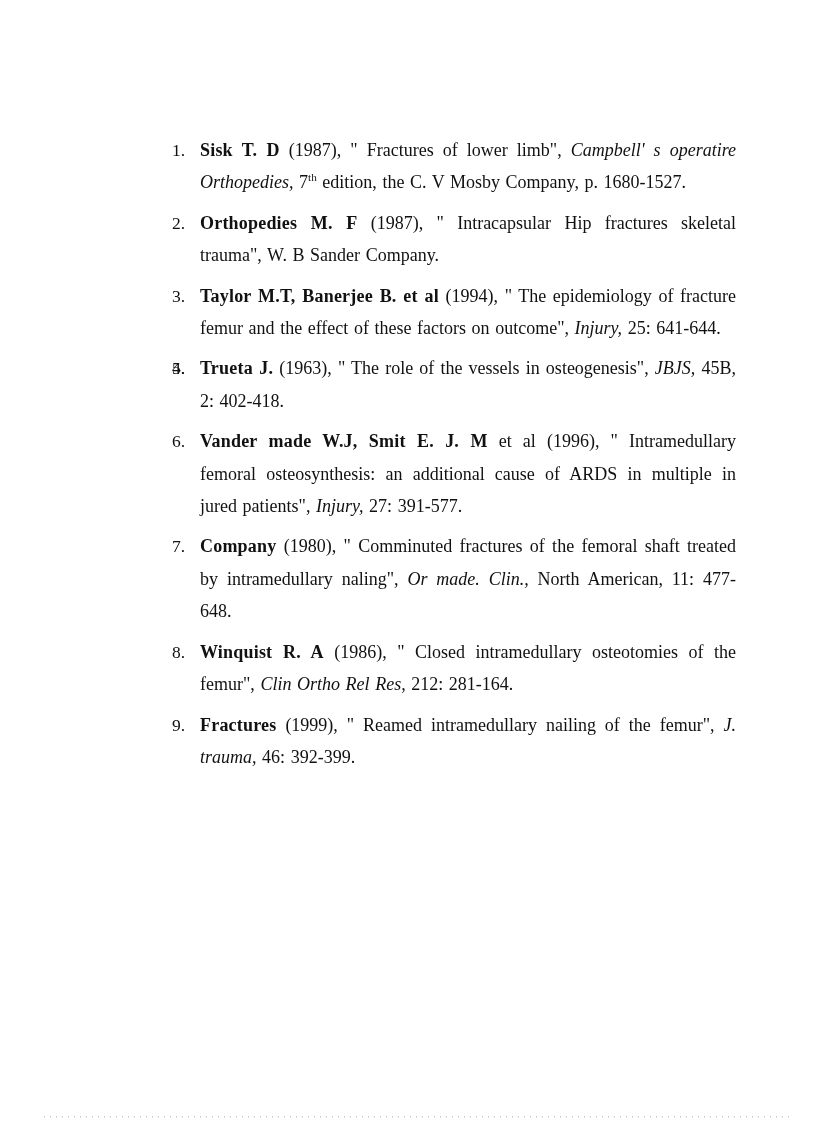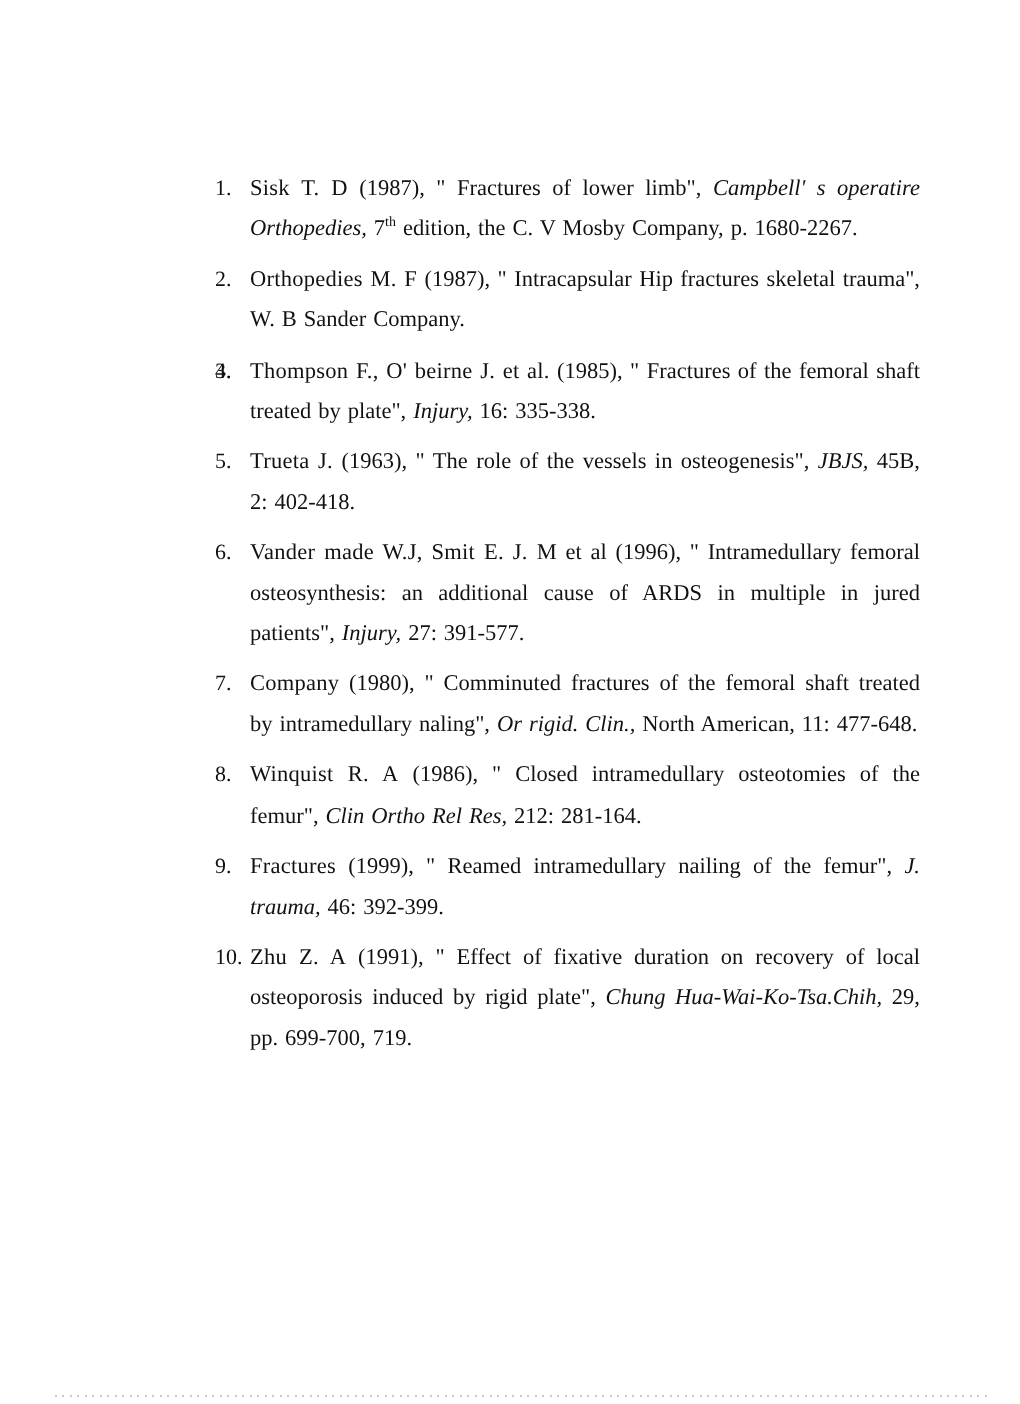--- a/index.html
+++ b/index.html
@@ -35,21 +35,21 @@
     position: absolute;
     left: -28px;
     top: 0;
     width: 28px;
     text-align: left;
     font-size: 17.5px;
     font-weight: normal;
     word-spacing: normal;
   }
   .seg-n { font-weight: normal; font-style: normal; }
-  .seg-b { font-weight: normal; font-style: normal; letter-spacing: 0.2px; }
+  .seg-b { font-weight: bold; font-style: normal; letter-spacing: 0.2px; }
   .seg-i { font-style: italic; font-weight: normal; }
   .seg-sup {
     vertical-align: super;
     font-size: 0.62em;
     line-height: 0;
   }
   .page-break-line {
     position: absolute;
     left: 44px;
     top: 1116px;
@@ -62,25 +62,24 @@
     );
     background-size: 100% 1.5px;
     background-repeat: no-repeat;
   }
 </style>
 </head>
 <body>
 
 <div class="page">
   <div class="references">
-      <div class="ref"><span class="ref-num">1.</span><span><span class="seg-b">Sisk T. D</span><span class="seg-n"> (1987), " Fractures of lower limb", </span><span class="seg-i">Campbell' s operatire Orthopedies,</span><span class="seg-n"> 7</span><span class="seg-sup">th</span><span class="seg-n"> edition, the C. V Mosby Company, p. 1680-2267.</span></span></div>
+      <div class="ref"><span class="ref-num">1.</span><span><span class="seg-b">Sisk T. D</span><span class="seg-n"> (1987), " Fractures of lower limb", </span><span class="seg-i">Campbell' s operatire Orthopedies,</span><span class="seg-n"> 7</span><span class="seg-sup">th</span><span class="seg-n"> edition, the C. V Mosby Company, p. 1680-1527.</span></span></div>
       <div class="ref"><span class="ref-num">2.</span><span><span class="seg-b">Orthopedies M. F</span><span class="seg-n"> (1987), " Intracapsular Hip fractures skeletal trauma", W. B Sander Company.</span></span></div>
-      <div class="ref"><span class="ref-num">3.</span></div>
-      <div class="ref"><span class="ref-num">4.</span><span><span class="seg-b">Thompson F., O' beirne J. et al.</span><span class="seg-n"> (1985), " Fractures of the femoral shaft treated by plate", </span><span class="seg-i">Injury,</span><span class="seg-n"> 16: 335-338.</span></span></div>
+      <div class="ref"><span class="ref-num">3.</span><span><span class="seg-b">Taylor M.T, Banerjee B. et al</span><span class="seg-n"> (1994), " The epidemiology of fracture femur and the effect of these factors on outcome", </span><span class="seg-i">Injury,</span><span class="seg-n"> 25: 641-644.</span></span></div>
+      <div class="ref"><span class="ref-num">4.</span></div>
       <div class="ref"><span class="ref-num">5.</span><span><span class="seg-b">Trueta J.</span><span class="seg-n"> (1963), " The role of the vessels in osteogenesis", </span><span class="seg-i">JBJS,</span><span class="seg-n"> 45B, 2: 402-418.</span></span></div>
       <div class="ref"><span class="ref-num">6.</span><span><span class="seg-b">Vander made W.J, Smit E. J. M</span><span class="seg-n"> et al (1996), " Intramedullary femoral osteosynthesis: an additional cause of ARDS in multiple in jured patients", </span><span class="seg-i">Injury,</span><span class="seg-n"> 27: 391-577.</span></span></div>
-      <div class="ref"><span class="ref-num">7.</span><span><span class="seg-b">Company</span><span class="seg-n"> (1980), " Comminuted fractures of the femoral shaft treated by intramedullary naling", </span><span class="seg-i">Or rigid. Clin.,</span><span class="seg-n"> North American, 11: 477-648.</span></span></div>
+      <div class="ref"><span class="ref-num">7.</span><span><span class="seg-b">Company</span><span class="seg-n"> (1980), " Comminuted fractures of the femoral shaft treated by intramedullary naling", </span><span class="seg-i">Or made. Clin.,</span><span class="seg-n"> North American, 11: 477-648.</span></span></div>
       <div class="ref"><span class="ref-num">8.</span><span><span class="seg-b">Winquist R. A</span><span class="seg-n"> (1986), " Closed intramedullary  osteotomies of the femur", </span><span class="seg-i">Clin Ortho Rel Res,</span><span class="seg-n"> 212: 281-164.</span></span></div>
       <div class="ref"><span class="ref-num">9.</span><span><span class="seg-b">Fractures</span><span class="seg-n"> (1999), " Reamed intramedullary  nailing  of the femur", </span><span class="seg-i">J. trauma,</span><span class="seg-n"> 46: 392-399.</span></span></div>
-      <div class="ref"><span class="ref-num">10.</span><span><span class="seg-b">Zhu Z. A</span><span class="seg-n"> (1991), " Effect of fixative  duration on recovery of local osteoporosis induced by rigid  plate", </span><span class="seg-i">Chung Hua-Wai-Ko-Tsa.Chih,</span><span class="seg-n"> 29, pp. 699-700, 719.</span></span></div>
     </div>
   <div class="page-break-line"></div>
 </div>
 
 </body></html>

